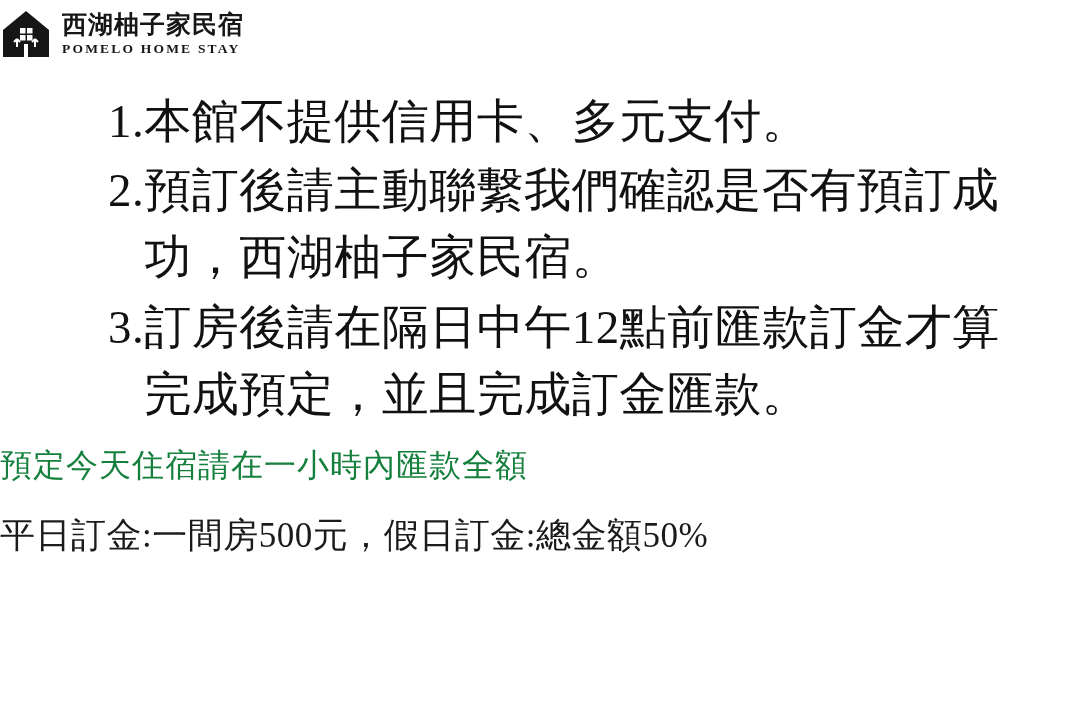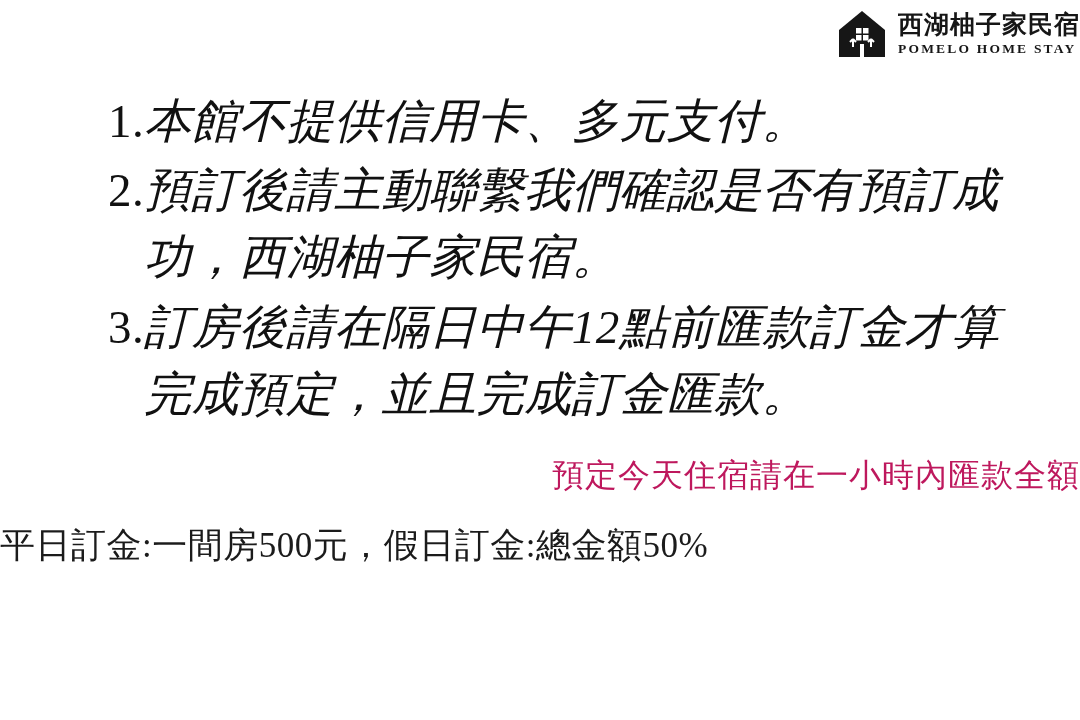--- a/index.html
+++ b/index.html
@@ -21,21 +21,21 @@
     box-sizing: border-box;
   }
 
   
   .logo-block {
     position: absolute;
     top: 8px;
     left: 0;
     width: 1080px;
     display: flex;
-    justify-content: flex-end;
+    justify-content: flex-start;
     align-items: center;
   }
   .logo-inner {
     display: flex;
     align-items: center;
     gap: 10px;
   }
   .logo-mark {
     width: 52px;
     height: 52px;
@@ -88,28 +88,27 @@
     margin-bottom: 2px;
   }
   .rule-num {
     flex: 0 0 auto;
     font-family: "Liberation Serif", "DejaVu Serif", serif;
     font-size: 47px;
   }
   .rule-text {
     flex: 1 1 auto;
     text-indent: 0;
-    font-style: italic;
   }
   .note-red {
-    text-align: right;
-    color: #be185d;
+    text-align: left;
+    color: #15803d;
     font-size: 32px;
     letter-spacing: 1px;
-    margin-top: 26px;
+    margin-top: 16px;
     font-weight: 500;
   }
   .note-black {
     text-align: left;
     color: #1b1b1b;
     font-size: 35px;
     letter-spacing: 0.5px;
     margin-top: 24px;
   }
 </style>

